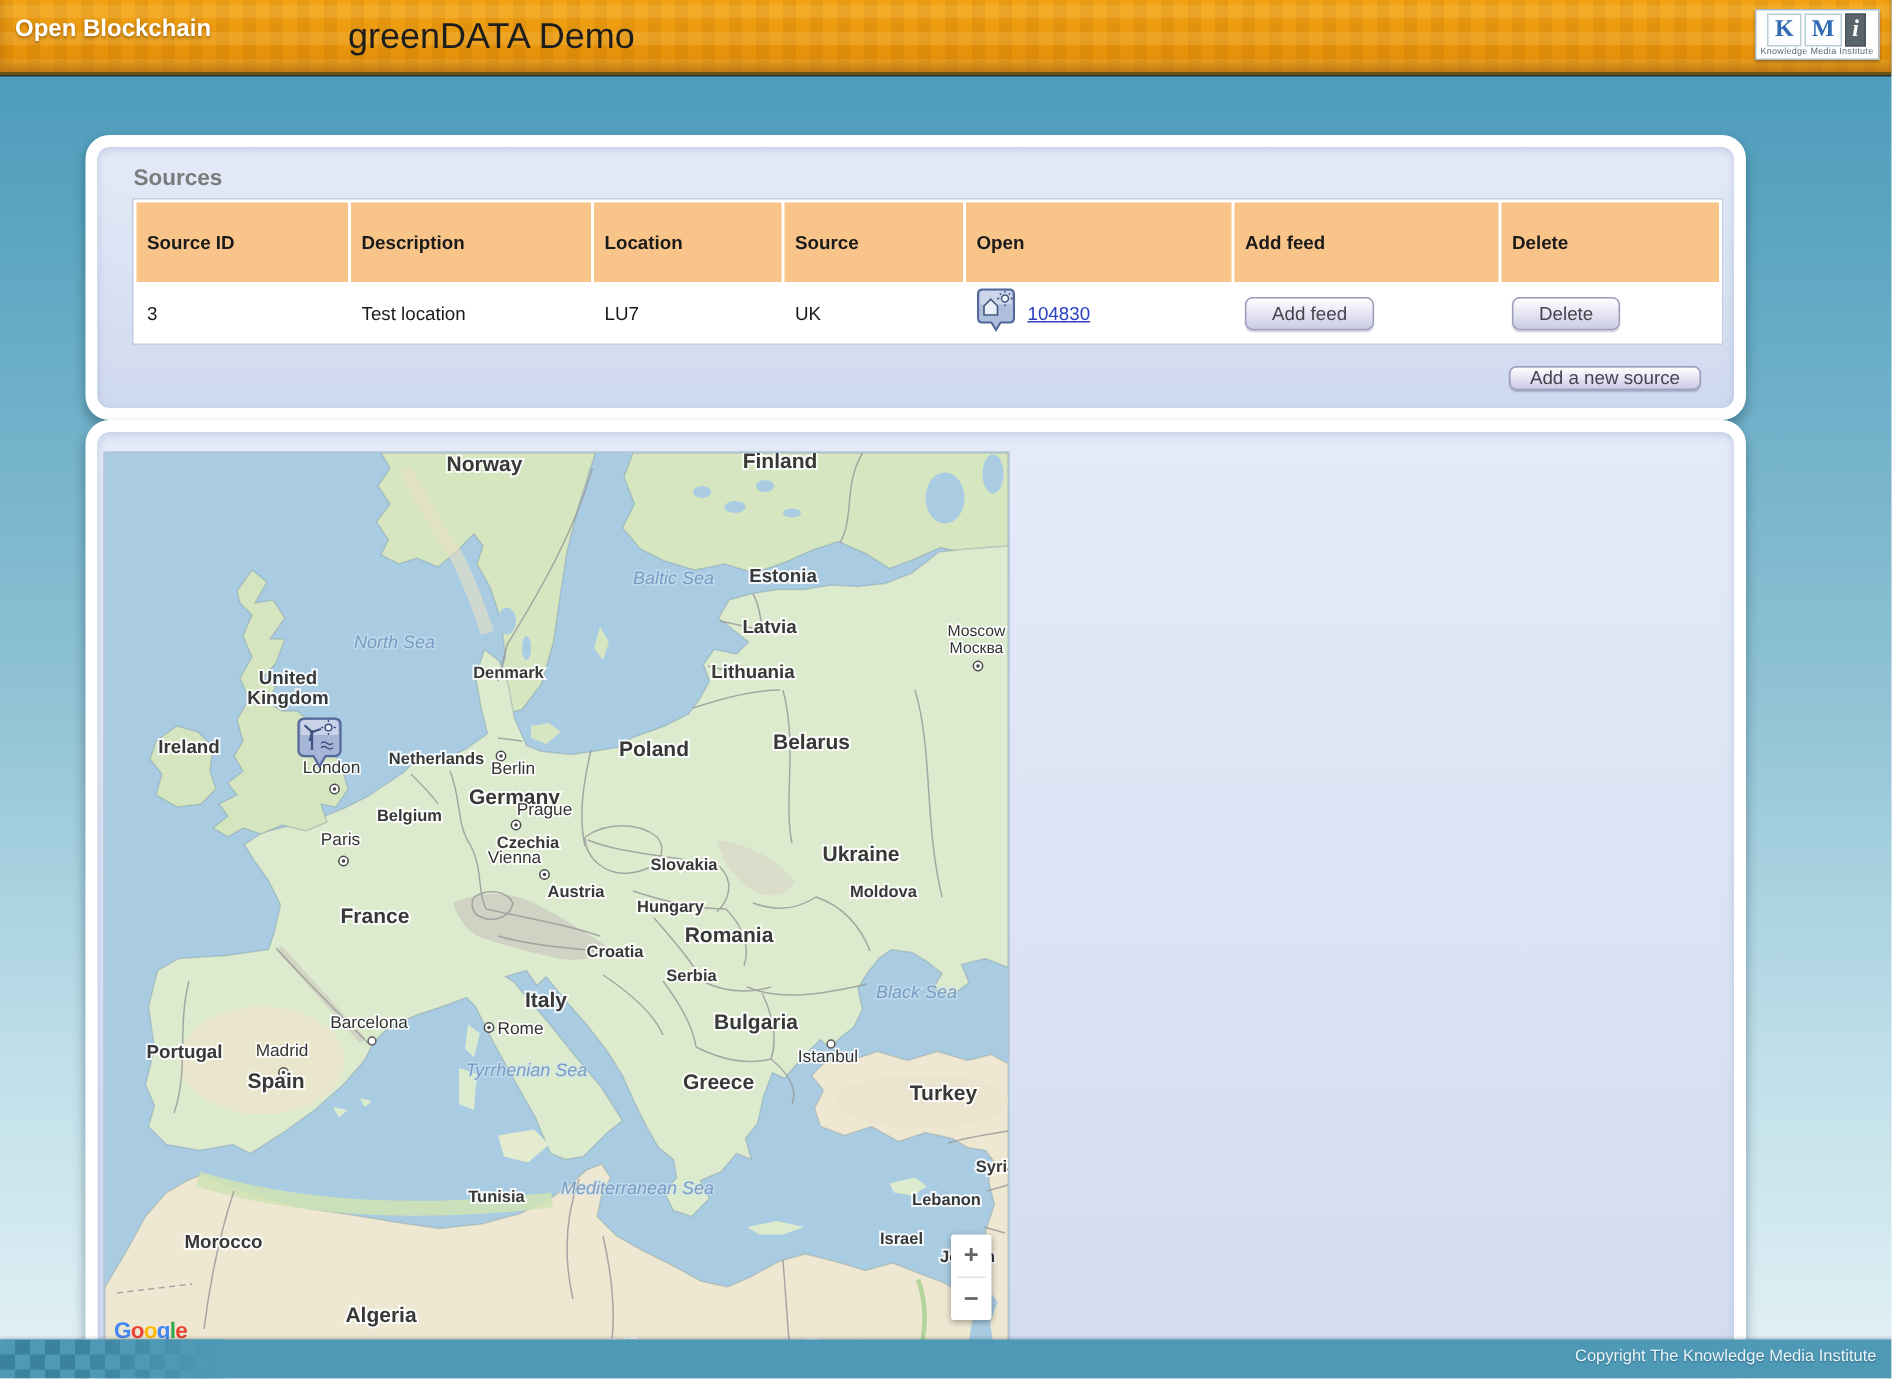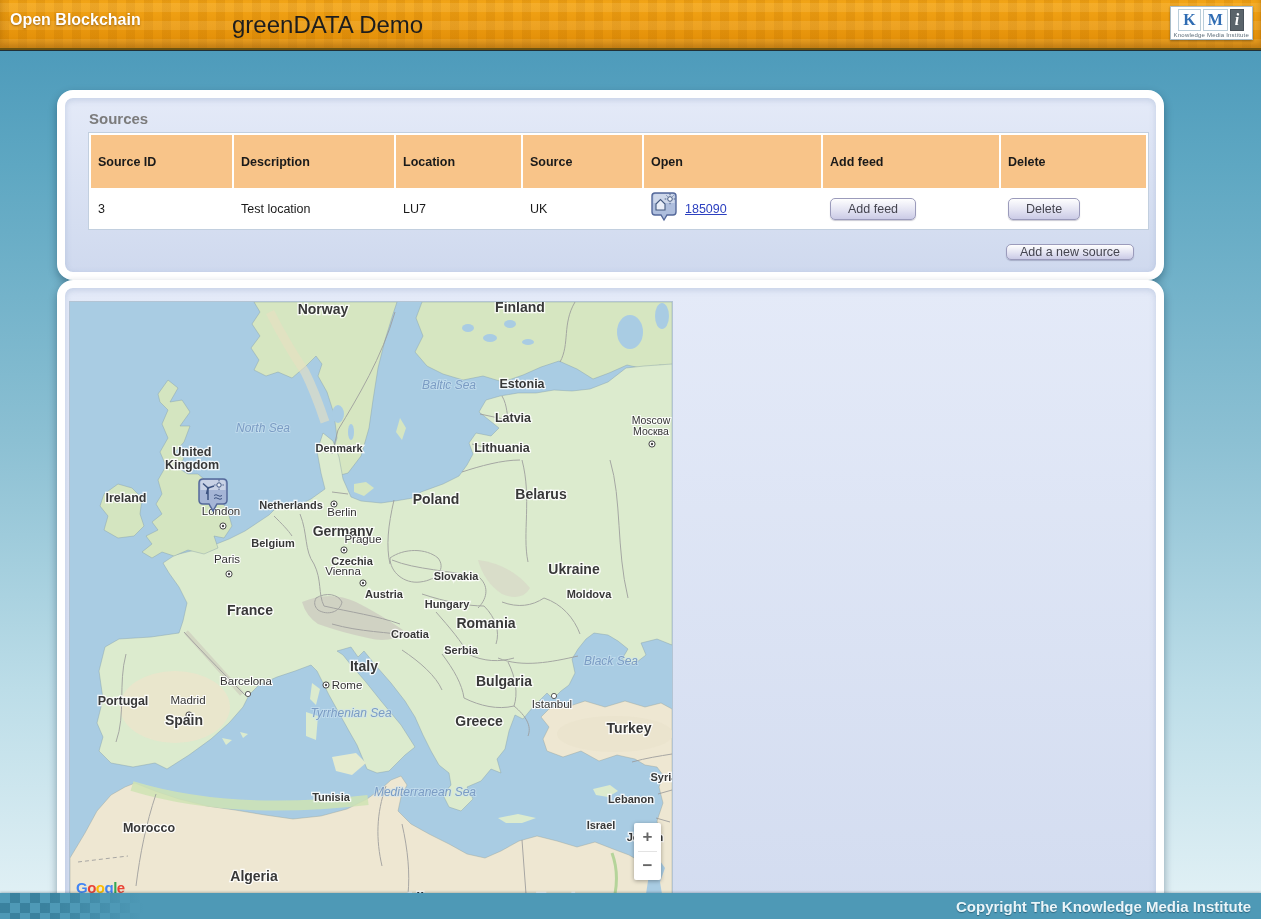--- a/index.html
+++ b/index.html
@@ -61,21 +61,21 @@
   .google-logo{position:absolute;left:6px;top:577px;font-size:15px;font-weight:bold;letter-spacing:-.5px;}
   .zoomctl{position:absolute;right:11px;top:521px;width:27px;height:57px;background:#fff;border-radius:2px;box-shadow:0 1px 4px rgba(0,0,0,.35);display:flex;flex-direction:column;}
   .zoomctl .zbtn{flex:1;display:flex;align-items:center;justify-content:center;font-size:17px;font-weight:bold;color:#666;cursor:pointer;}
   .zoomctl .zdiv{height:1px;background:#e3e3e3;margin:0 4px;}
   
   .footer{position:absolute;left:0;top:893px;width:100%;height:26px;background:#4e99b6;z-index:50;box-shadow:0 -1px 2px rgba(0,40,60,.25);}
   .footer-checker{position:absolute;left:0;top:0;width:150px;height:100%;
     background:repeating-conic-gradient(rgba(20,85,115,.35) 0% 25%, rgba(0,0,0,0) 0% 50%);
     background-size:20px 20px;}
   .footer-fade{position:absolute;left:0;top:0;width:150px;height:100%;background:linear-gradient(90deg,rgba(78,153,182,0) 30%,#4e99b6 96%);}
-  .copyright{position:absolute;right:10px;top:5px;font-size:15px;font-weight:bold;color:#eaf5f9;text-shadow:0 1px 1px rgba(0,40,60,.45);}
+  .copyright{position:absolute;right:10px;top:5px;font-size:11px;font-weight:normal;color:#eaf5f9;text-shadow:0 1px 1px rgba(0,40,60,.45);}
 </style>
 </head>
 <body>
 
 <div class="header">
   <span class="app-title">Open Blockchain</span>
   <span class="page-title">greenDATA Demo</span>
   <div class="kmi">
     <div class="kmi-letters">
       <span class="kmi-k">K</span>
@@ -119,21 +119,21 @@
           <div class="feed-cell">
             <span>
               <svg width="26" height="30" viewBox="0 0 26 30">
                 <path d="M4,1 h18 q3,0 3,3 v16 q0,3 -3,3 h-6 l-3,5 -3,-5 h-6 q-3,0 -3,-3 v-16 q0,-3 3,-3 Z" fill="#aebedd" stroke="#54689a" stroke-width="1.4"></path>
                 <path d="M4.5,2 h17 q2,0 2,2 v7 h-21 v-7 q0,-2 2,-2 Z" fill="rgba(255,255,255,0.38)"></path>
                 <path d="M5,12 l4.5,-4.5 4.5,4.5 v6 h-9 Z" fill="#e9eef8" stroke="#44597f" stroke-width="1.1"></path>
                 <circle cx="19" cy="7" r="2.3" fill="#f2f5fb" stroke="#44597f" stroke-width="1"></circle>
                 <path d="M19,3.2 v-1.6 M19,10.8 v1.4 M15.3,7 h-1.6 M22.7,7 h1.6 M16.5,4.5 l-1,-1 M21.5,4.5 l1,-1" stroke="#44597f" stroke-width="0.9"></path>
               </svg>
             </span>
-            <a class="feed-link">185090</a>
+            <a class="feed-link">104830</a>
           </div>
         </td>
         <td>
           <button class="btn">Add feed</button>
         </td>
         <td>
           <button class="btn">Delete</button>
         </td>
       </tr>
     </tbody>

